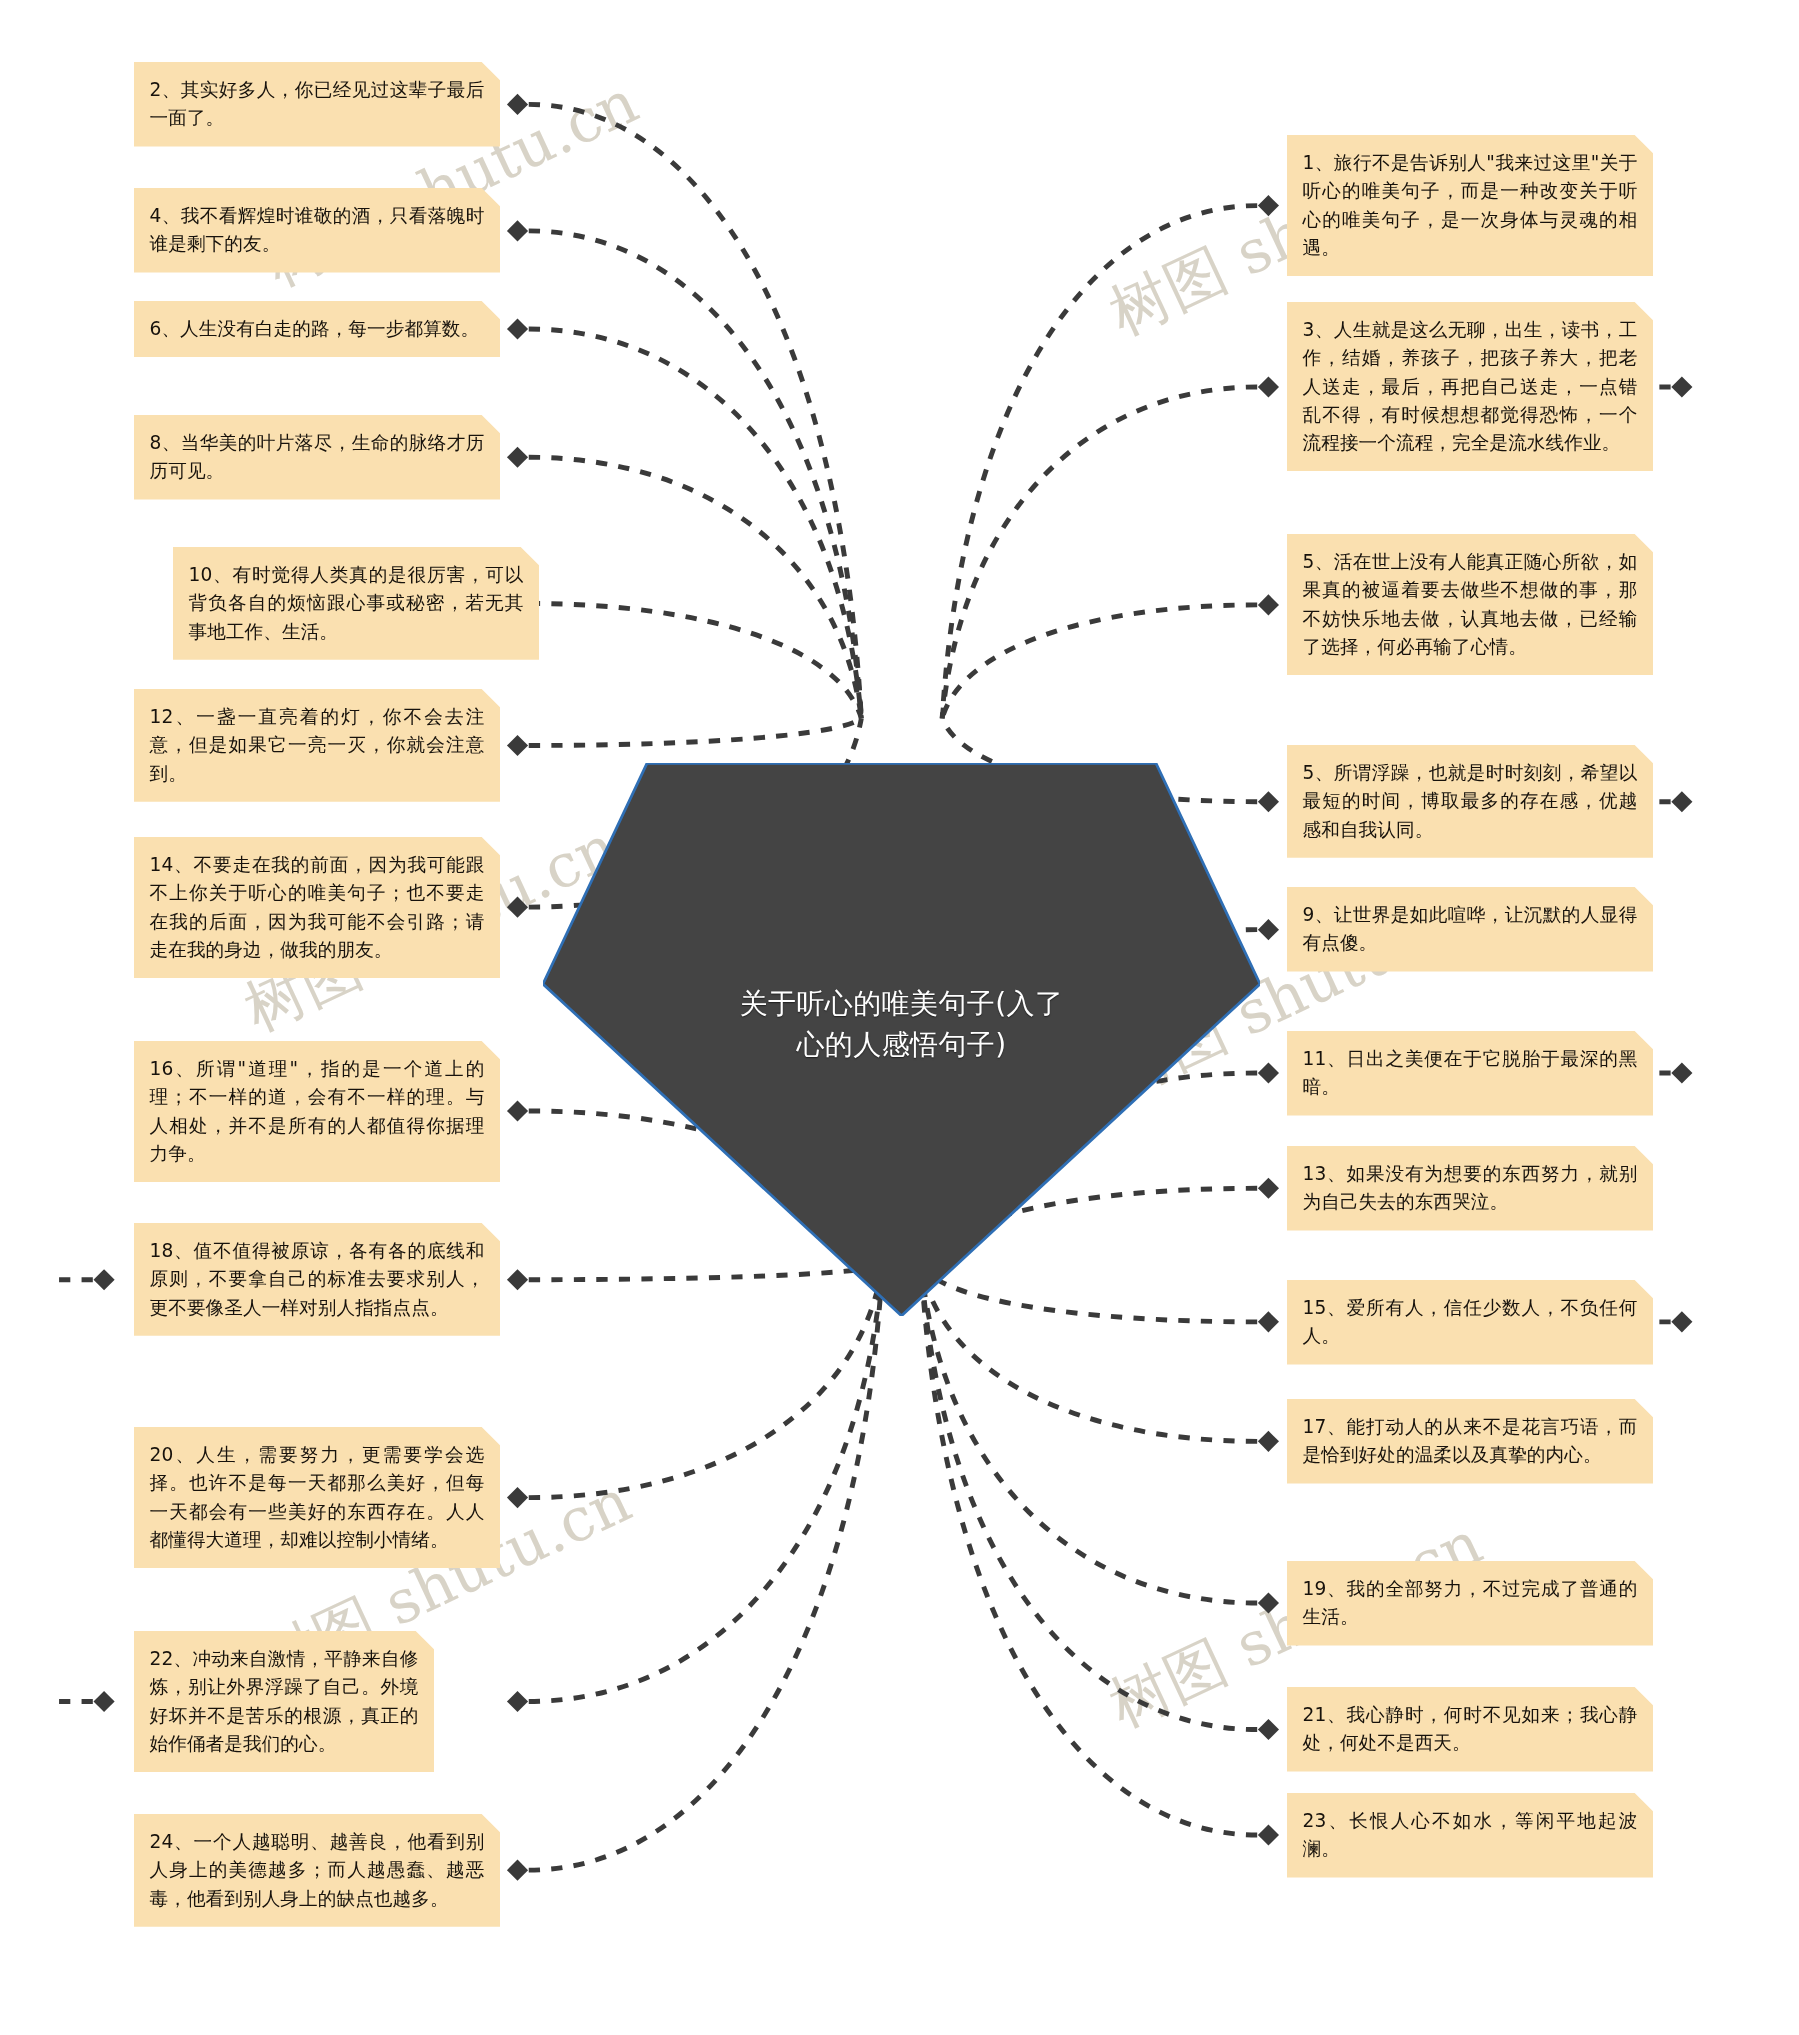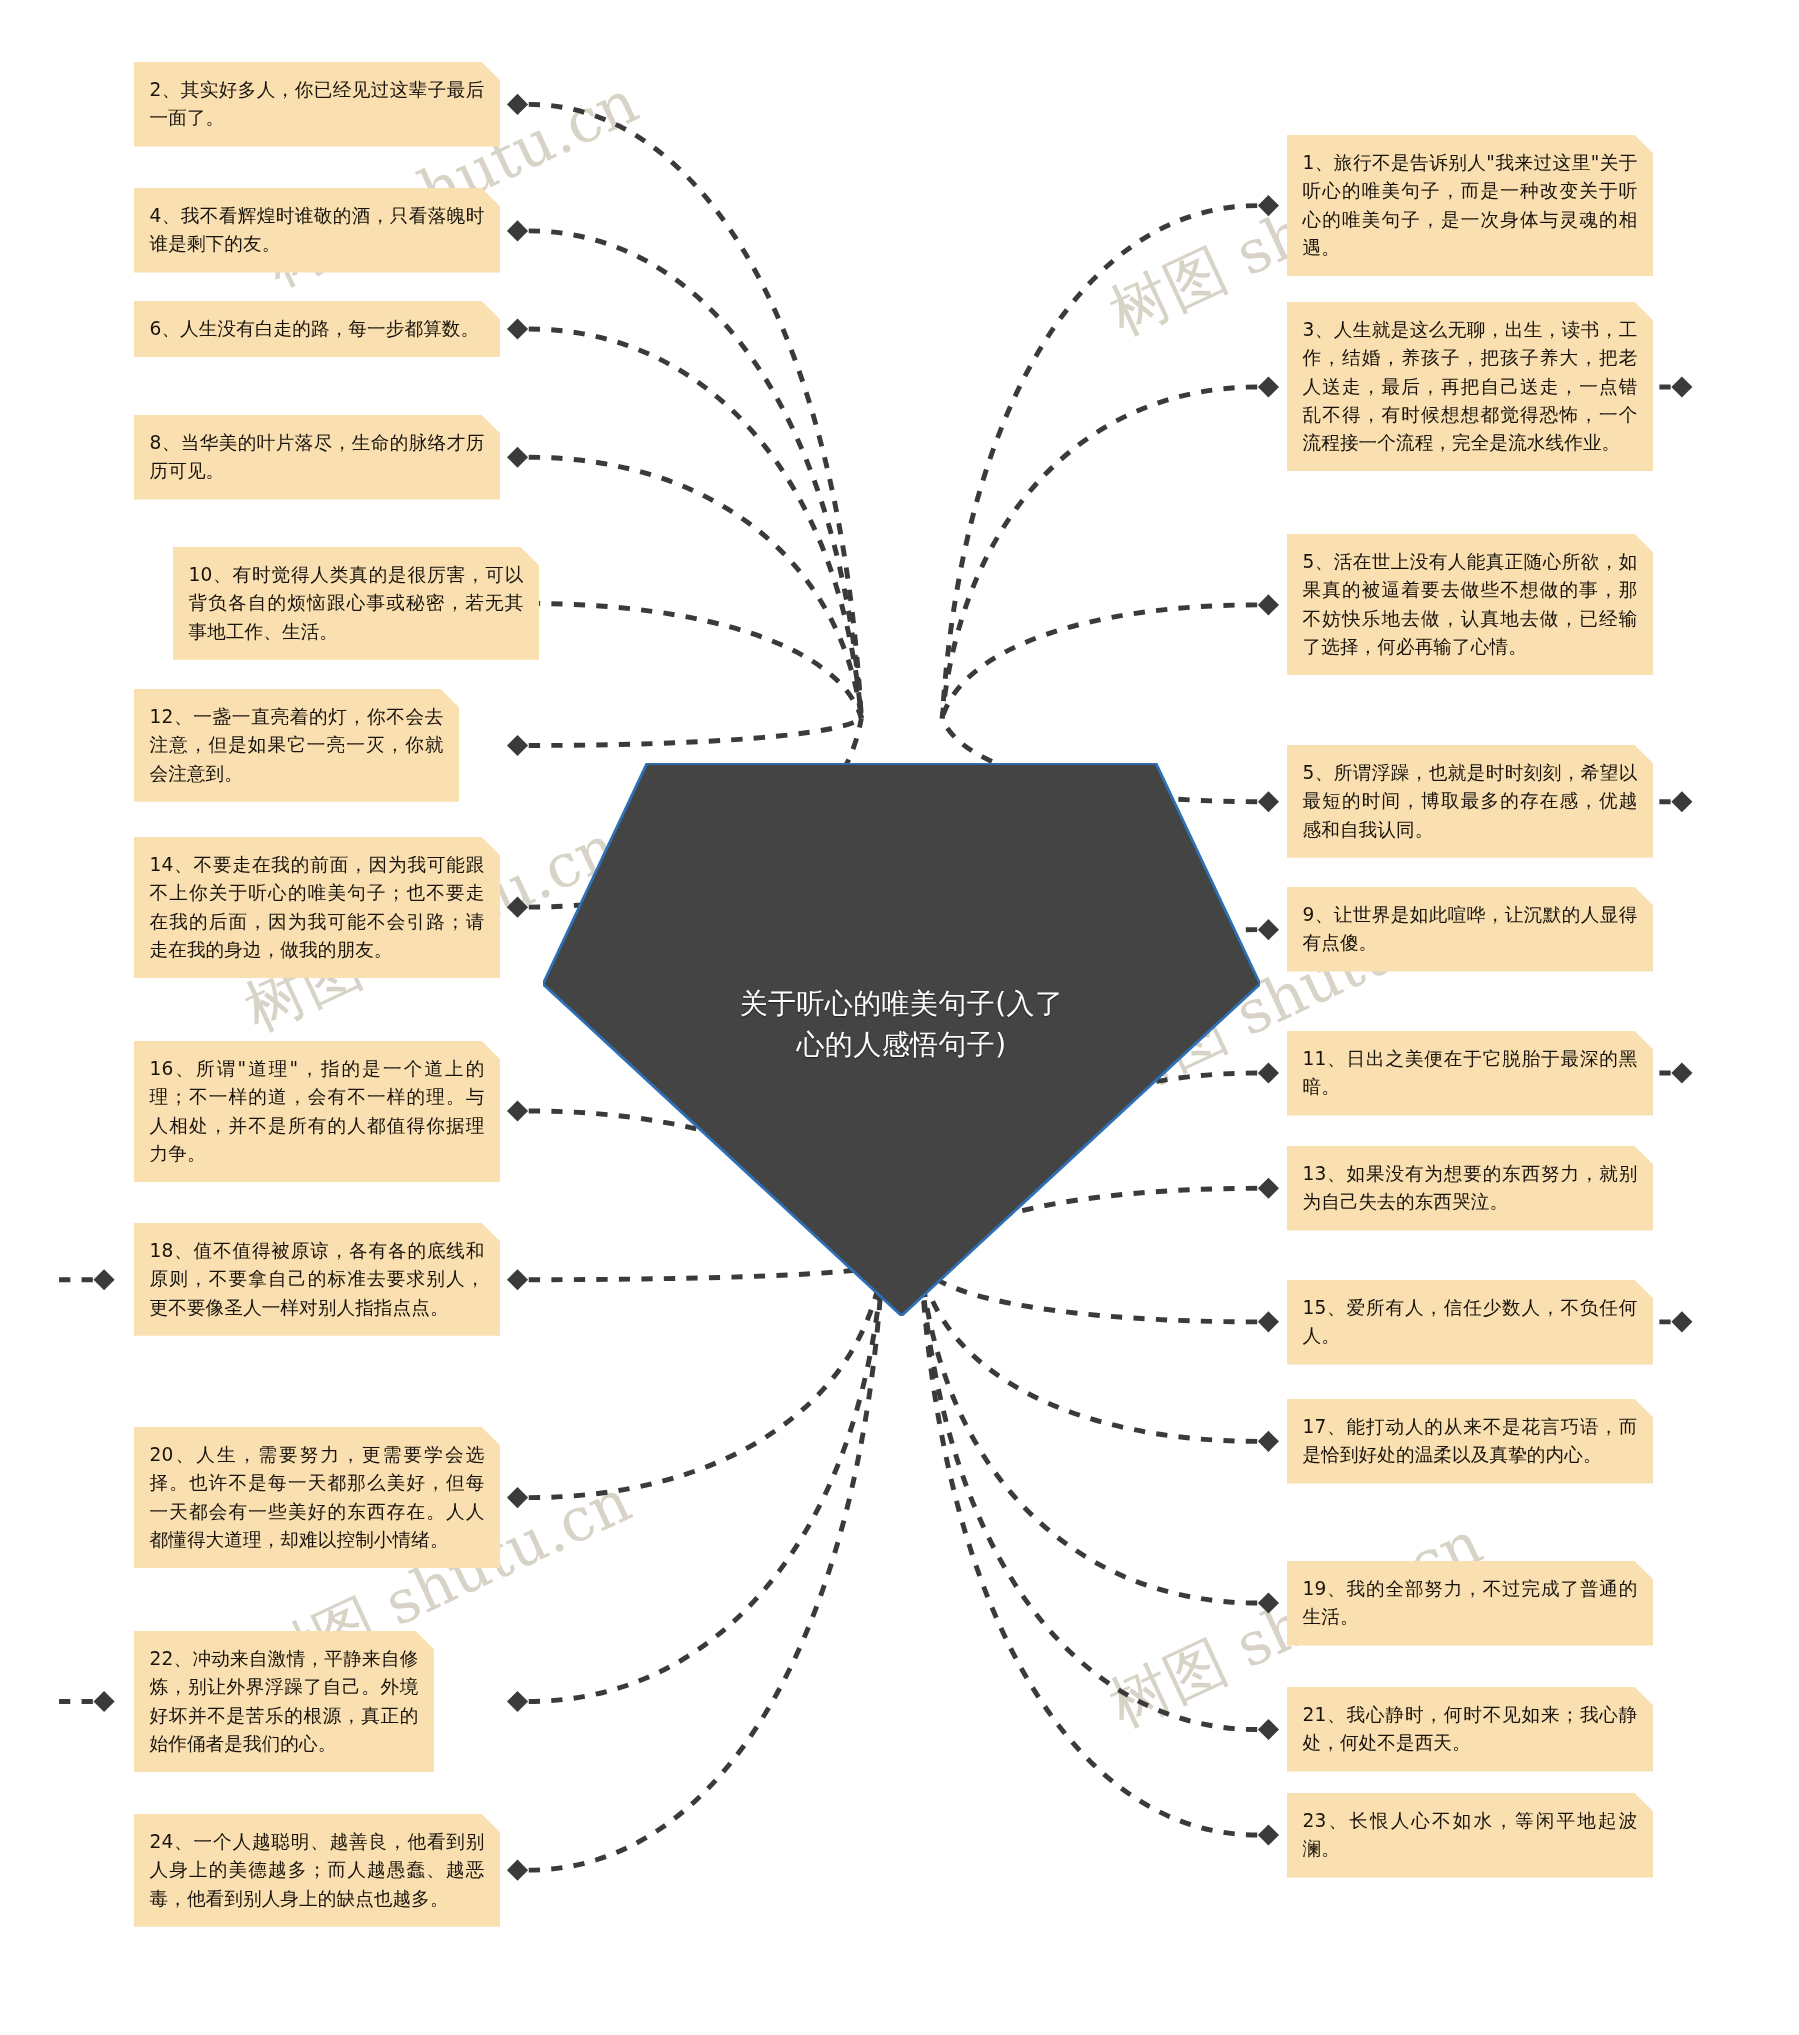--- a/index.html
+++ b/index.html
@@ -156,21 +156,21 @@
       </div>
       <div class="node" style="left: 134px; top: 301px; width: 366px;">
         <span class="txt">6、人生没有白走的路，每一步都算数。</span>
       </div>
       <div class="node" style="left: 134px; top: 415px; width: 366px;">
         <span class="txt">8、当华美的叶片落尽，生命的脉络才历历可见。</span>
       </div>
       <div class="node" style="left: 134px; top: 547px; width: 366px; margin-left: 39px;">
         <span class="txt">10、有时觉得人类真的是很厉害，可以背负各自的烦恼跟心事或秘密，若无其事地工作、生活。</span>
       </div>
-      <div class="node" style="left: 134px; top: 689px; width: 325px;">
+      <div class="node" style="left: 134px; top: 689px; width: 366px;">
         <span class="txt">12、一盏一直亮着的灯，你不会去注意，但是如果它一亮一灭，你就会注意到。</span>
       </div>
       <div class="node" style="left: 134px; top: 837px; width: 366px;">
         <span class="txt">14、不要走在我的前面，因为我可能跟不上你关于听心的唯美句子；也不要走在我的后面，因为我可能不会引路；请走在我的身边，做我的朋友。</span>
       </div>
       <div class="node" style="left: 134px; top: 1041px; width: 366px;">
         <span class="txt">16、所谓"道理"，指的是一个道上的理；不一样的道，会有不一样的理。与人相处，并不是所有的人都值得你据理力争。</span>
       </div>
       <div class="node" style="left: 134px; top: 1223px; width: 366px;">
         <span class="txt">18、值不值得被原谅，各有各的底线和原则，不要拿自己的标准去要求别人，更不要像圣人一样对别人指指点点。</span>

